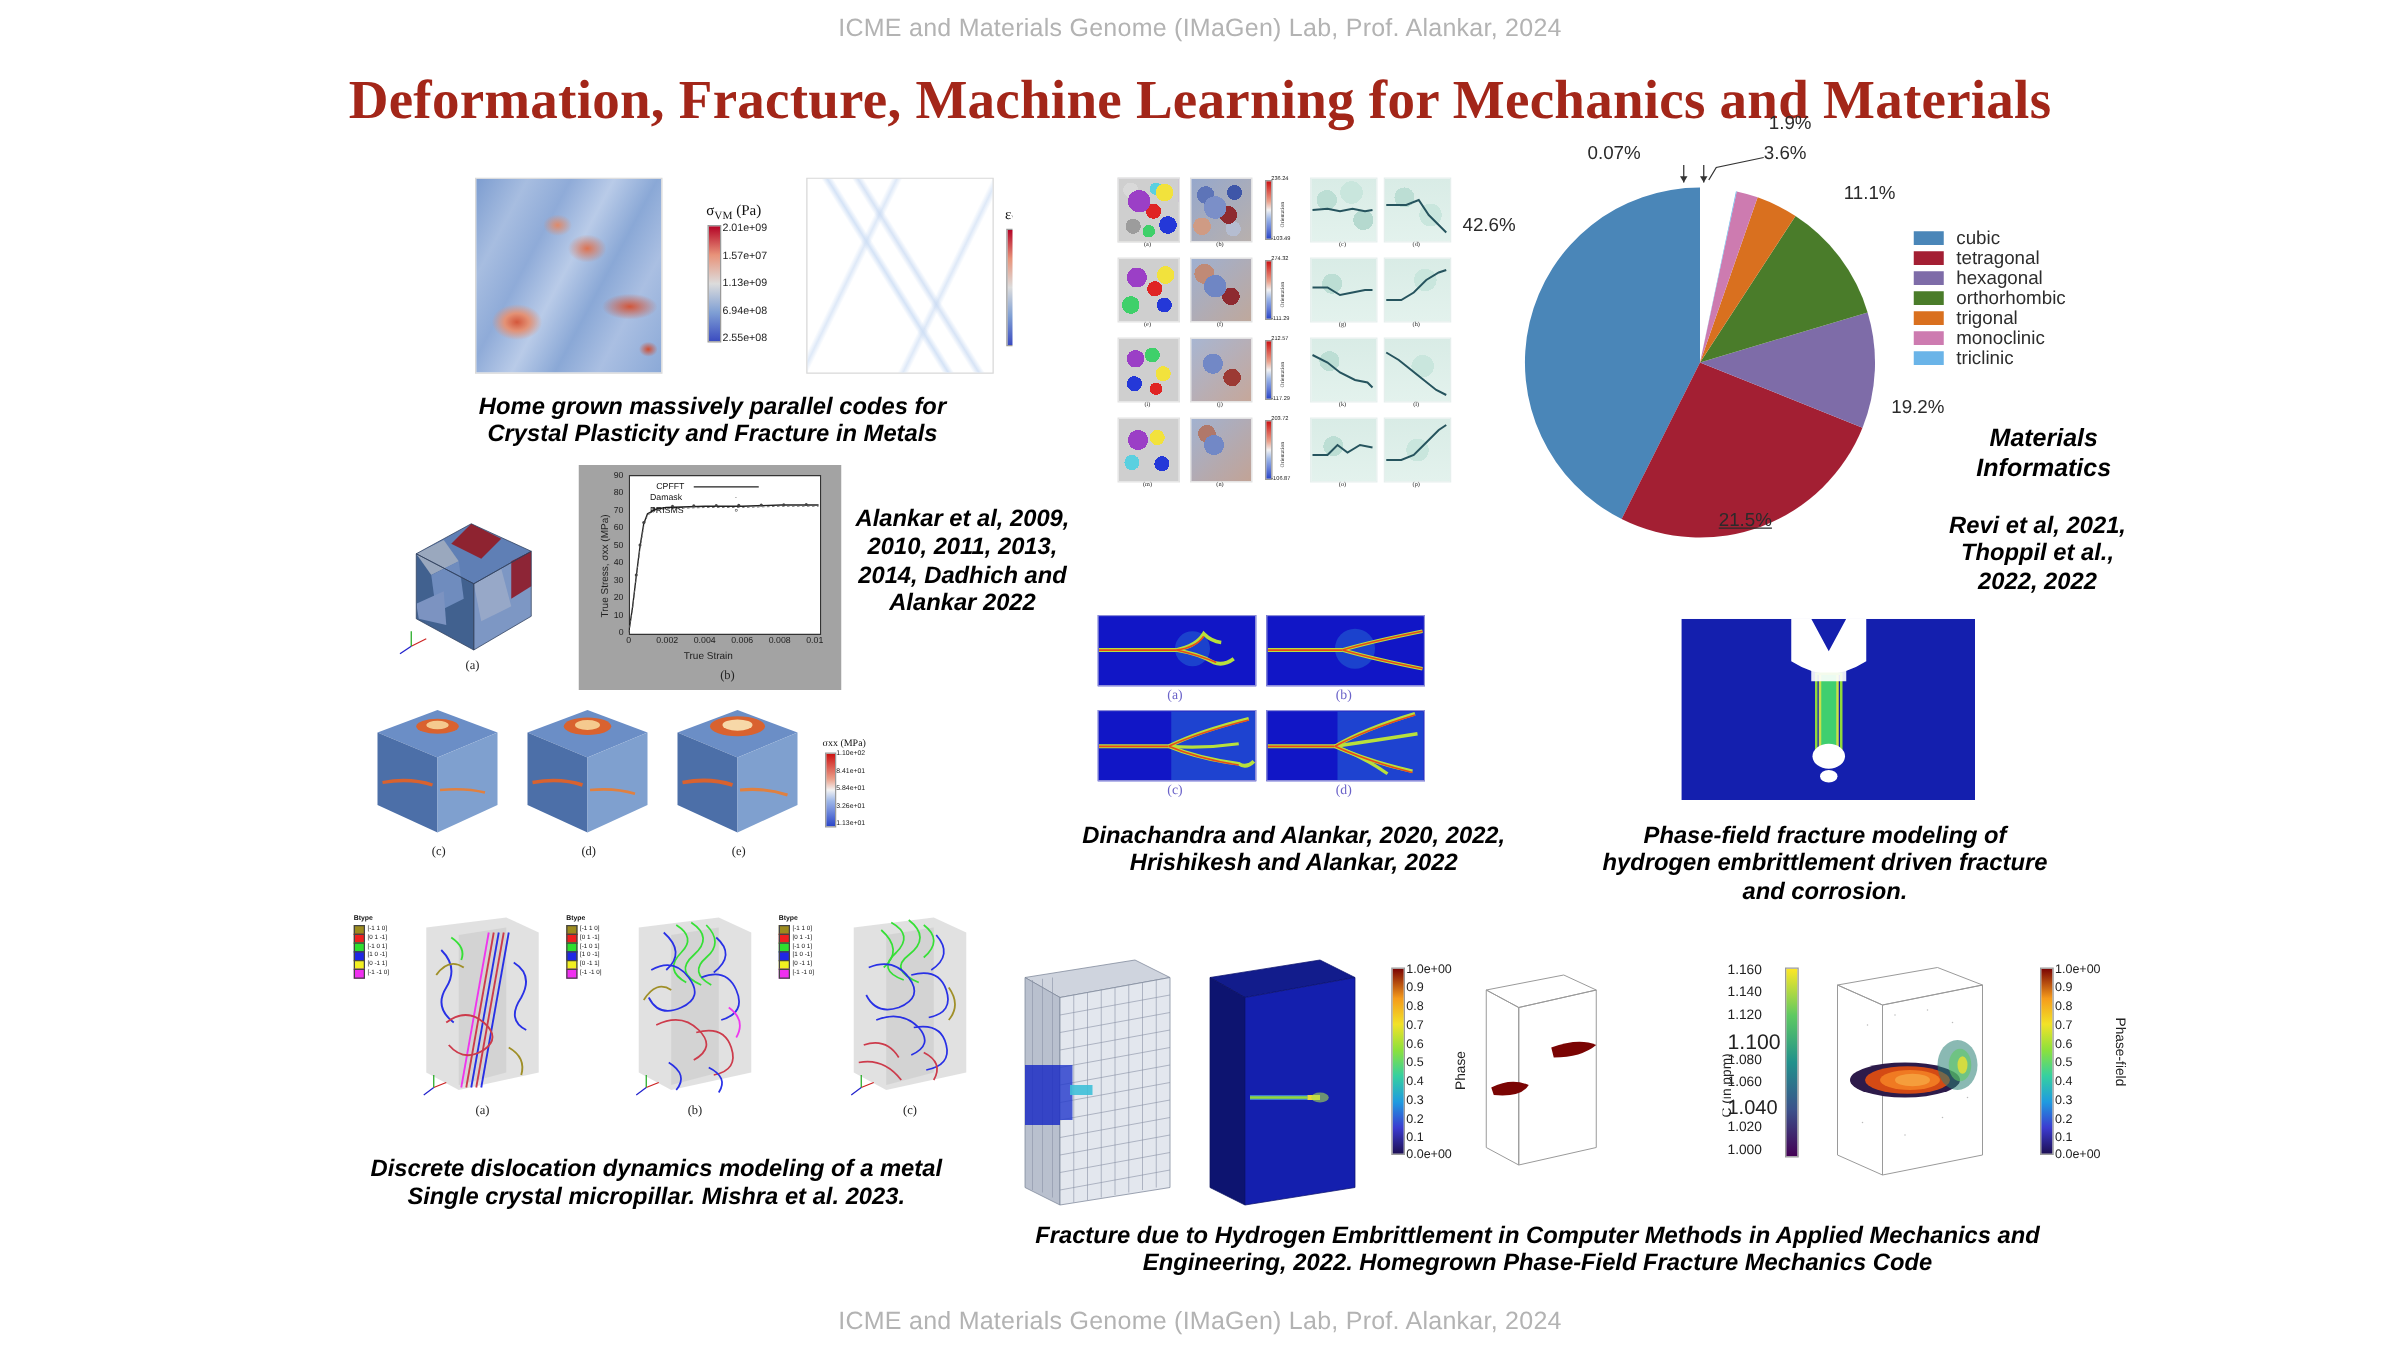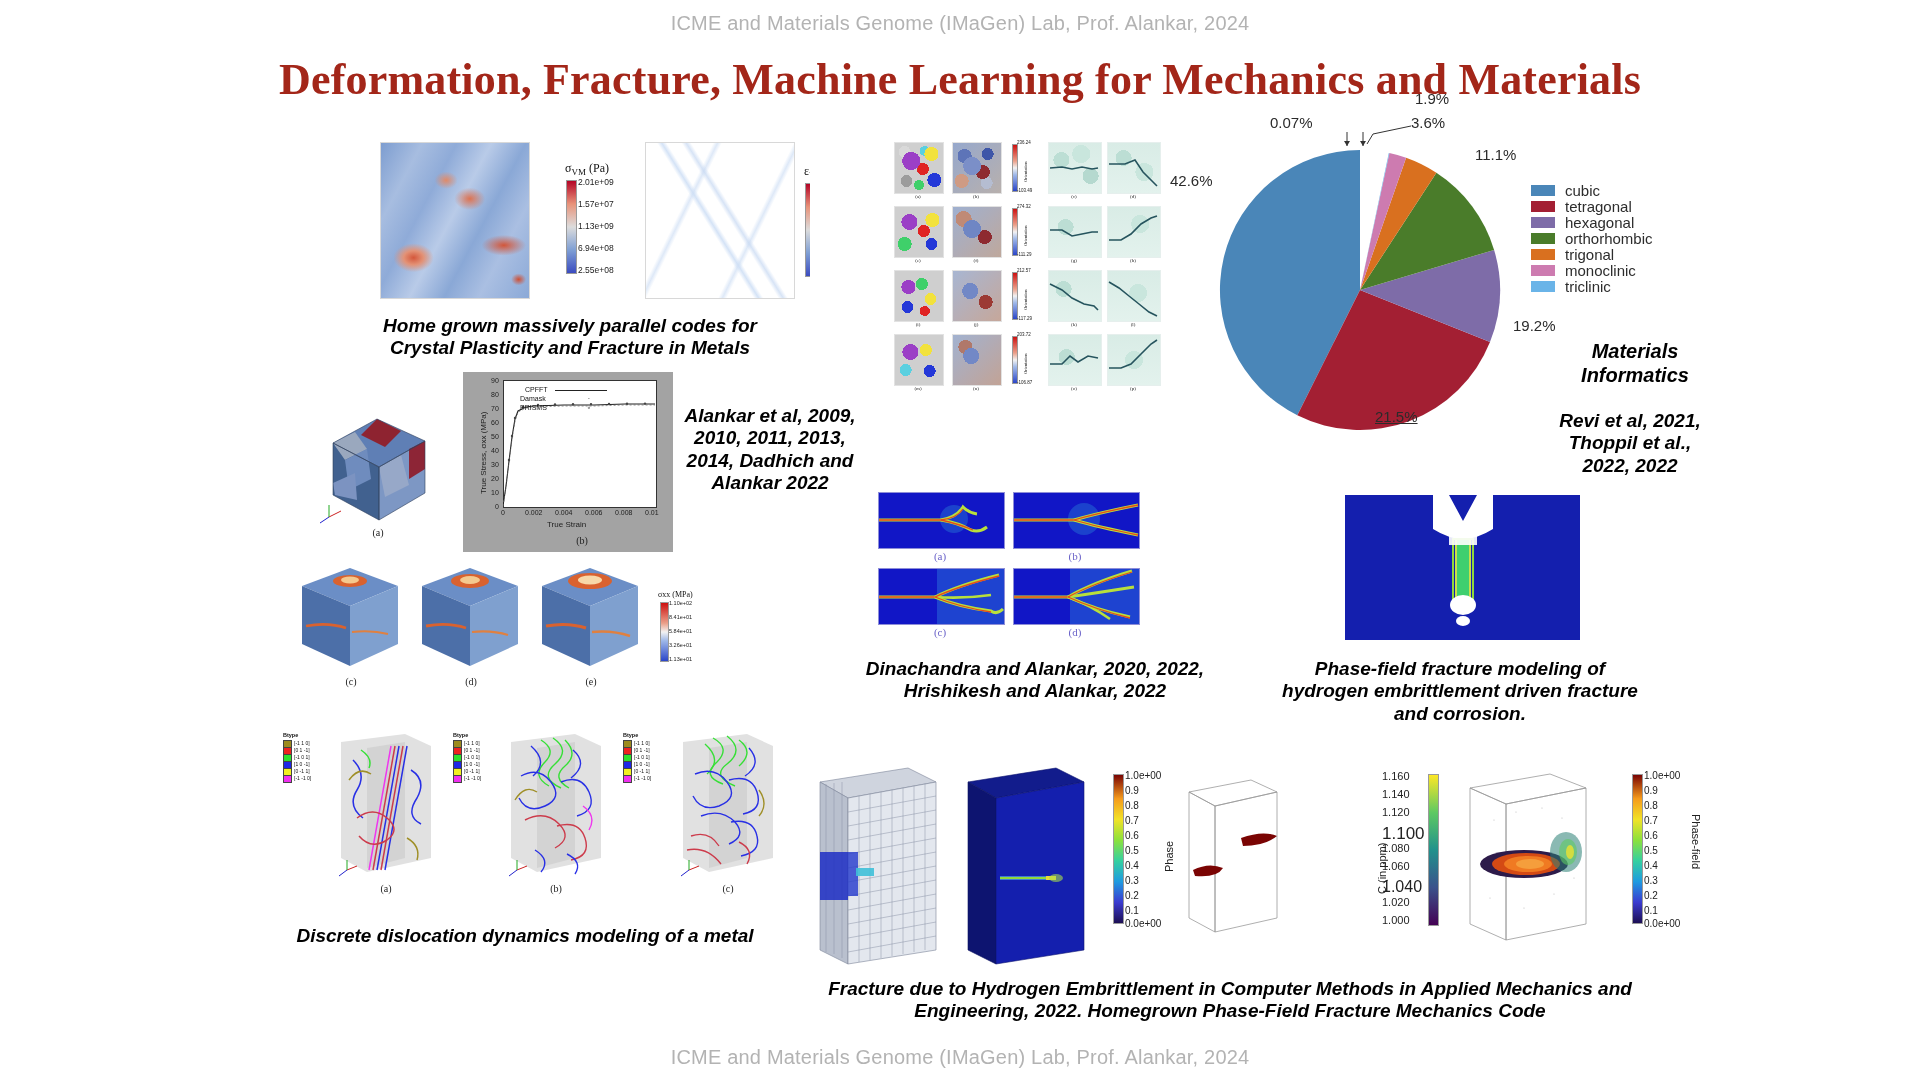--- a/index.html
+++ b/index.html
@@ -422,20 +422,21 @@
         <line x1="18" y1="140" x2="28" y2="136" stroke="#cc2222"></line>
         <line x1="18" y1="140" x2="18" y2="130" stroke="#22aa22"></line>
         <line x1="18" y1="140" x2="10" y2="146" stroke="#2222cc"></line>
       </g>
     </svg>
     <div class="panlabel" style="left:438px;top:155px;width:30px;">(c)</div>
   </div>
 
   <div class="cap" style="left:255px;top:925px;width:540px;">
     <div>Discrete dislocation dynamics modeling of a metal</div>
+    <div>Single crystal micropillar. Mishra et al. 2023.</div>
   </div>
 
   <div class="fig" style="left:890px;top:138px;width:300px;height:300px;">
 
     <div class="microcell" style="left:4px;top:4px;width:48px;height:50px;background:
           conic-gradient(from 20deg at 30% 25%, #8e44c8 0deg 80deg, #d9d9d9 80deg 140deg, #f2c93c 140deg 210deg, #5ad0c0 210deg 280deg, #8e44c8 280deg 360deg),
           linear-gradient(#bbb,#bbb);"></div>
     <div class="microcell" style="left:4px;top:4px;width:48px;height:50px;background:
            radial-gradient(circle 9px at 34% 36%, #9b3fc6 0 100%, transparent 100%),
            radial-gradient(circle 6px at 58% 52%, #e02424 0 100%, transparent 100%),

